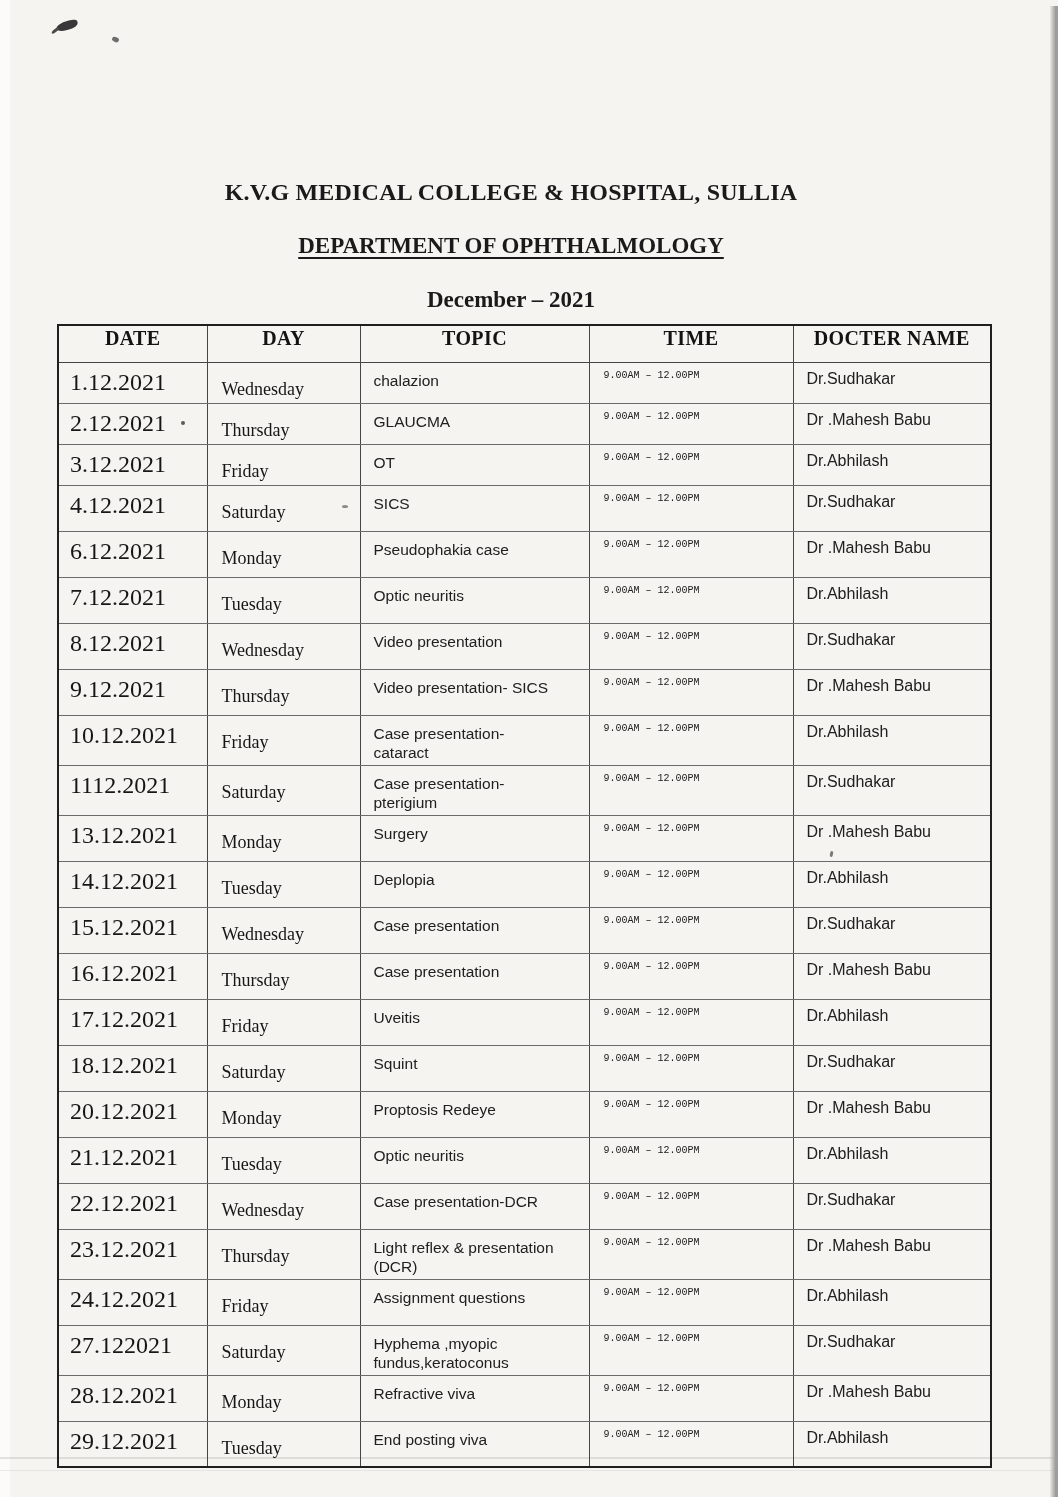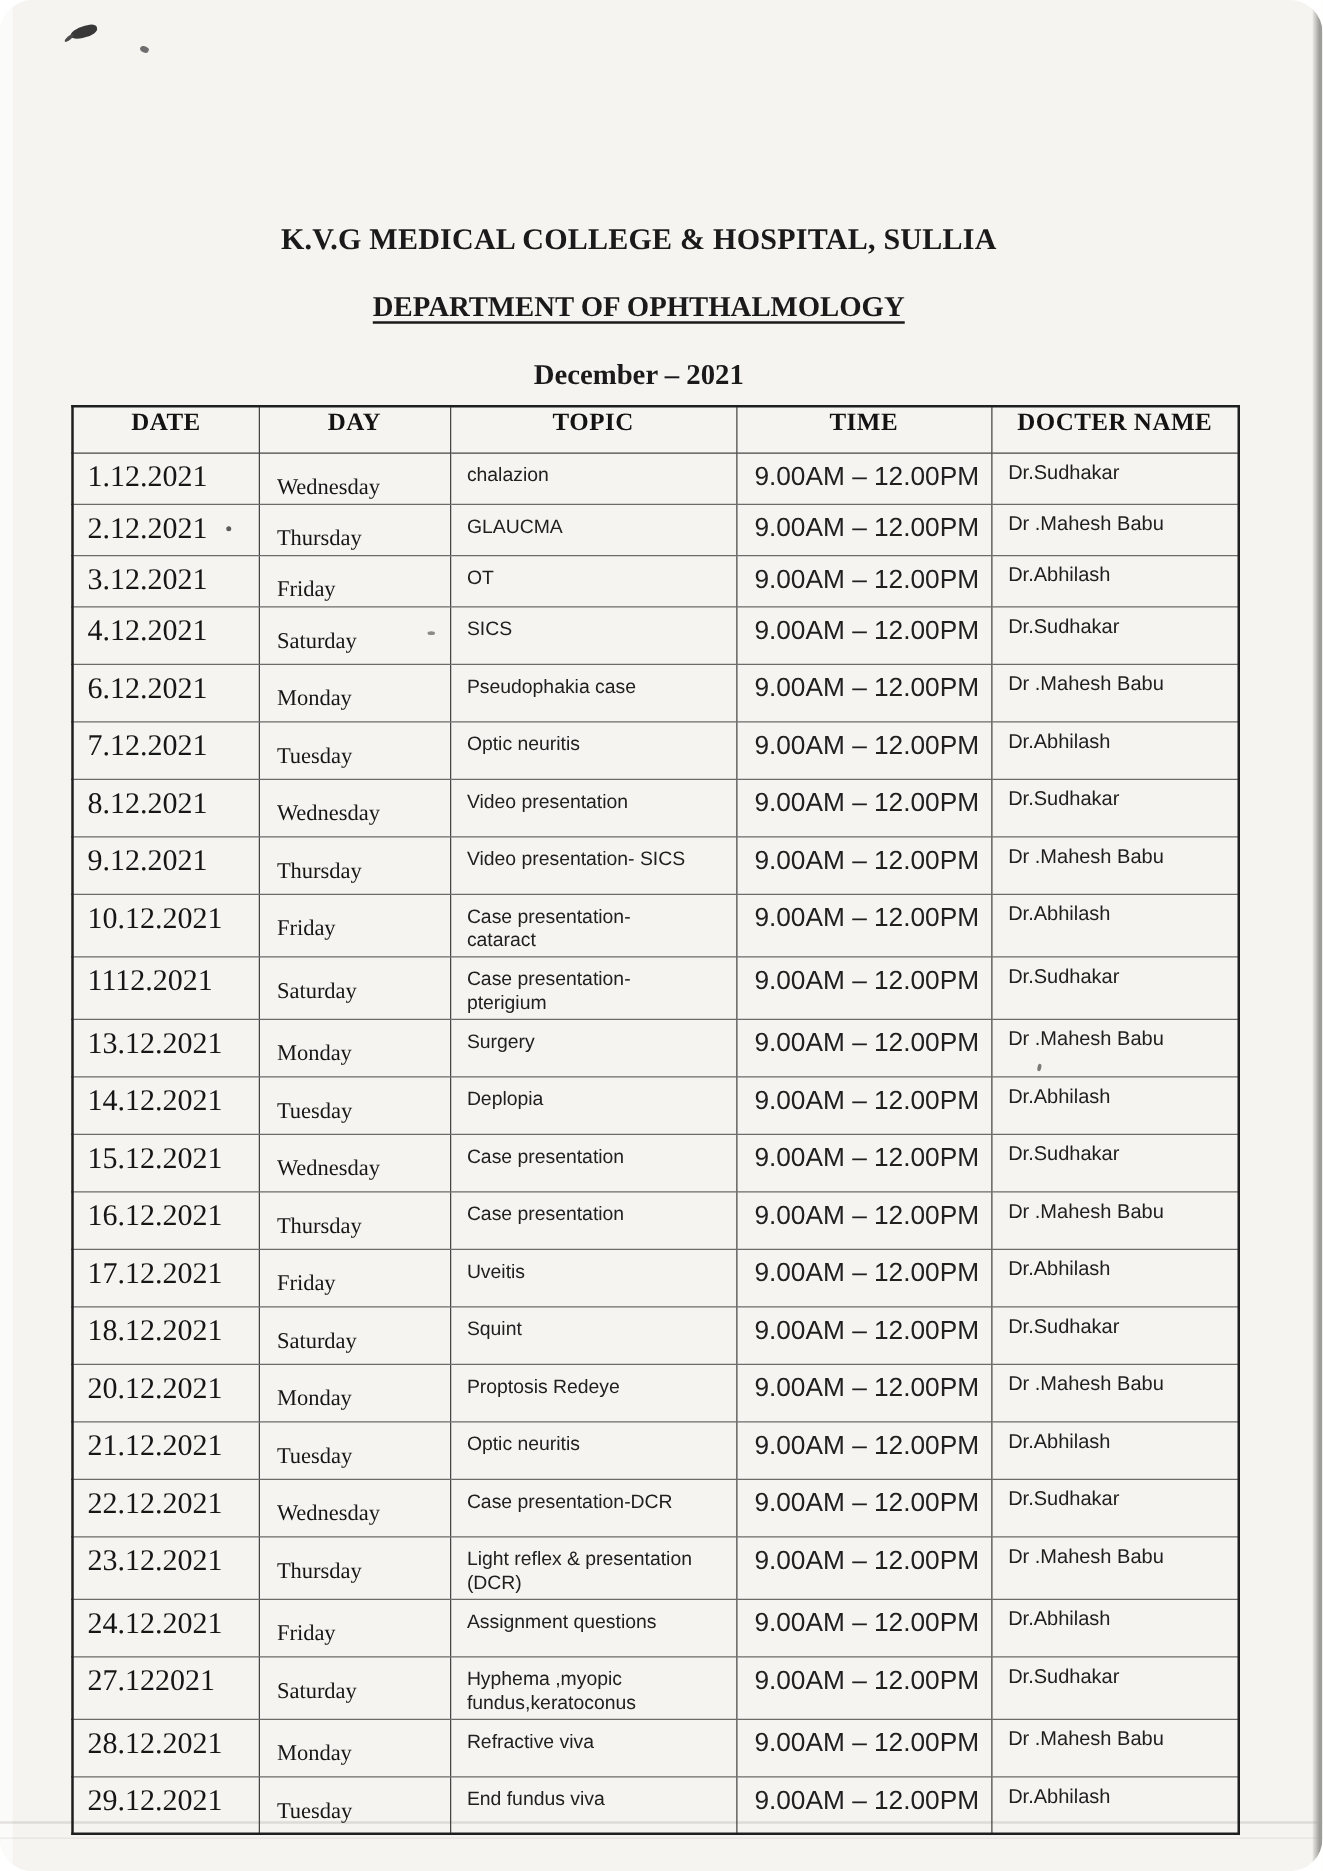--- a/index.html
+++ b/index.html
@@ -4,21 +4,20 @@
 <style>
   html, body { margin: 0; padding: 0; background: #ffffff; }
   .page {
     position: relative;
     width: 1058px;
     height: 1497px;
     background: #f5f4f1;
     overflow: hidden;
     font-family: "Liberation Serif", serif;
     color: #1a1a1a;
-    border-radius: 26px;
   }
   
   .left-strip {
     position: absolute; left: 0; top: 0; bottom: 0; width: 10px;
     background: #fbfbfa;
   }
   .right-strip {
     position: absolute; right: 0; top: 6px; bottom: 0; width: 8px;
     background: linear-gradient(to right, rgba(160,159,155,0.12), #9e9d9a 70%);
   }
@@ -68,21 +67,21 @@
     font-family: "Liberation Serif", serif;
     font-weight: bold; font-size: 20px; letter-spacing: 0.4px;
     text-align: center; vertical-align: middle; color: #131313;
     border-bottom-color: #454545;
   }
   tbody tr { height: 46px; }
   tbody tr:nth-child(1), tbody tr:nth-child(2), tbody tr:nth-child(3) { height: 38px; }
   td.c-date  { font-family: "Liberation Serif", serif; font-size: 24px; padding: 6px 4px 3px 11px; color: #161616; }
   td.c-day   { font-family: "Liberation Serif", serif; font-size: 18px; padding: 16px 4px 3px 14px; color: #161616; }
   td.c-topic { font-family: "Liberation Sans", sans-serif; font-size: 15.5px; line-height: 19px; padding: 8px 4px 3px 13px; color: #202020; white-space: pre-line; }
-  td.c-time  { font-family: Liberation Sans, sans-serif; font-size: 21px; padding: 7px 4px 3px 14px; color: #202020; }
+  td.c-time  { font-family: Liberation Mono, monospace; font-size: 10px; padding: 7px 4px 3px 14px; color: #202020; }
   td.c-doctor{ font-family: "Liberation Sans", sans-serif; font-size: 16px; padding: 7px 4px 3px 13px; color: #202020; }
 </style>
 </head>
 <body>
 
 <div class="page">
   <div class="left-strip"></div>
   <div class="right-strip"></div>
   <div class="smudge-1"></div>
   <div class="smudge-2"></div>
@@ -300,19 +299,19 @@
     <td class="c-date">28.12.2021</td>
     <td class="c-day">Monday</td>
     <td class="c-topic">Refractive viva</td>
     <td class="c-time">9.00AM – 12.00PM</td>
     <td class="c-doctor">Dr .Mahesh Babu</td>
   </tr>
 
   <tr>
     <td class="c-date">29.12.2021</td>
     <td class="c-day">Tuesday</td>
-    <td class="c-topic">End fundus viva</td>
+    <td class="c-topic">End posting viva</td>
     <td class="c-time">9.00AM – 12.00PM</td>
     <td class="c-doctor">Dr.Abhilash</td>
   </tr>
 </tbody>
   </table>
 </div>
 
 </body></html>

